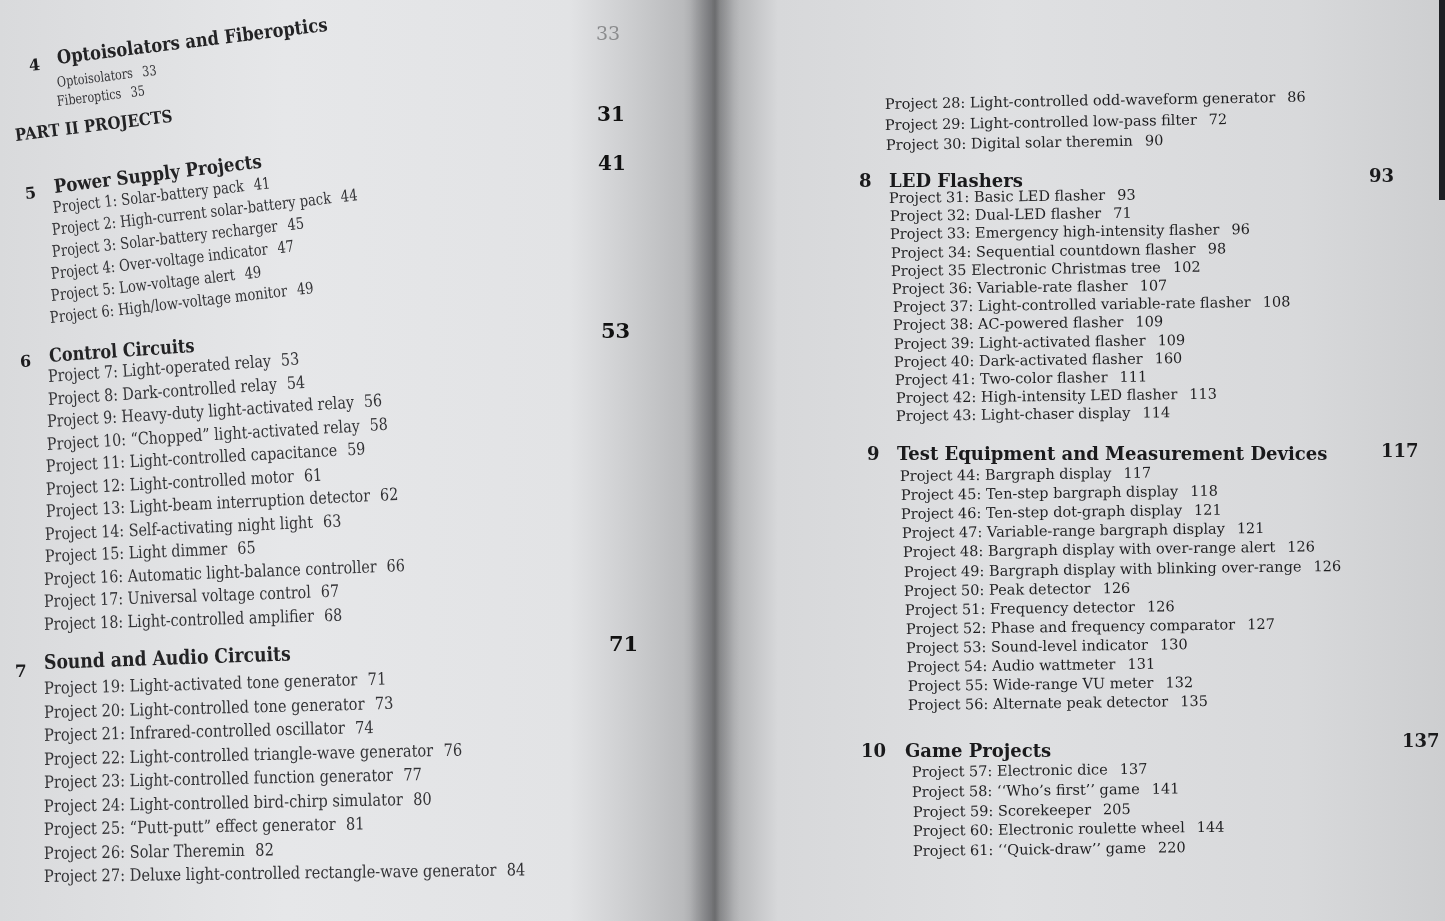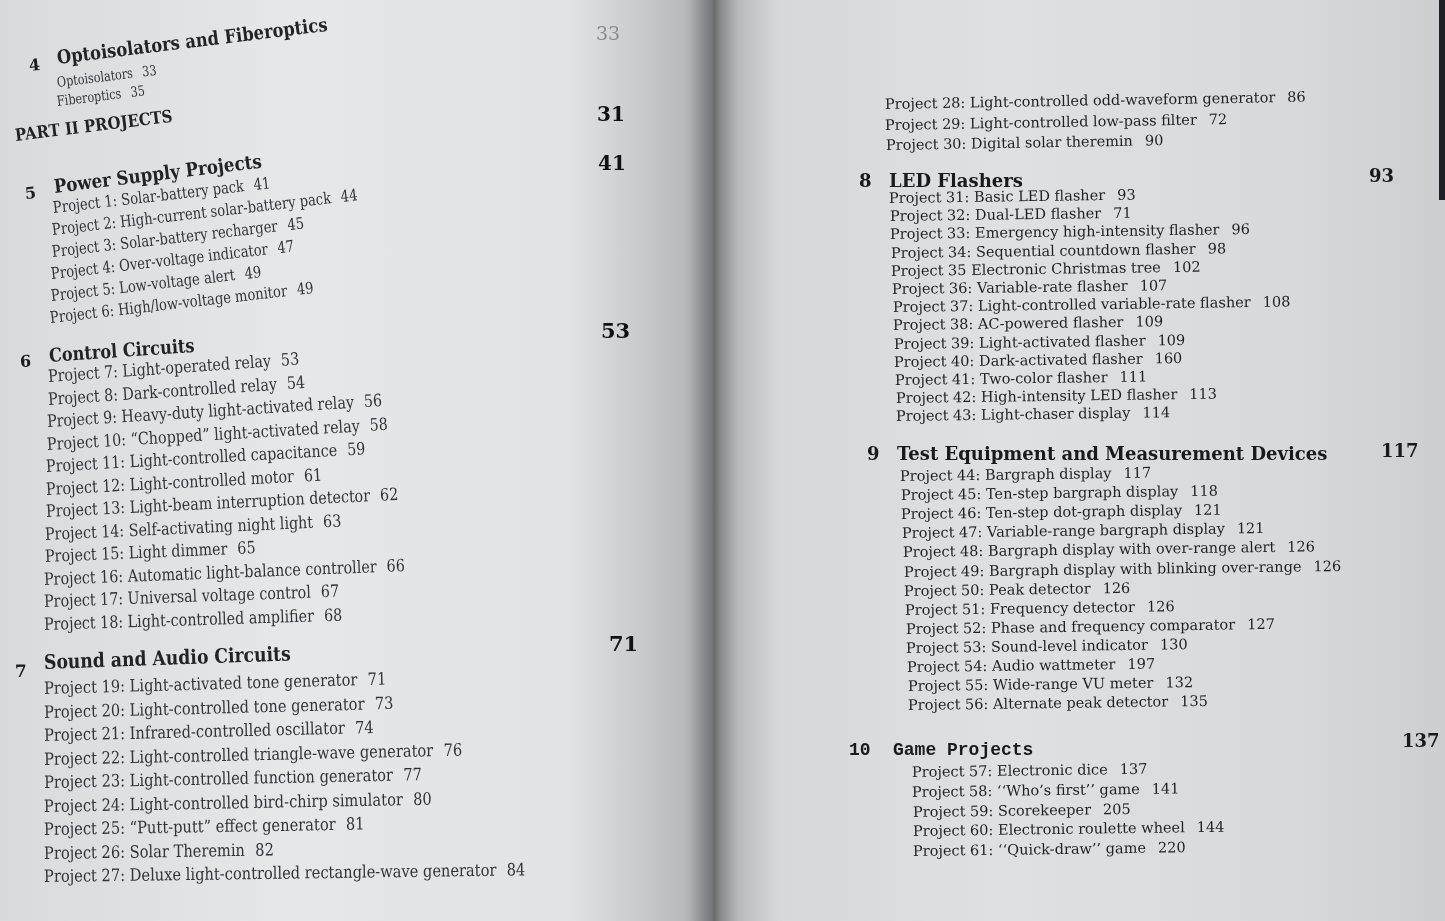--- a/index.html
+++ b/index.html
@@ -235,26 +235,26 @@
           <span class="rp-entry" style="left: 188px; top: 468px; transform: rotate(-0.8deg);"><span>Project 44:</span> <span>Bargraph display</span><span class="pg">117</span></span>
           <span class="rp-entry" style="left: 188.7px; top: 487.1px; transform: rotate(-0.8deg);"><span>Project 45:</span> <span>Ten-step bargraph display</span><span class="pg">118</span></span>
           <span class="rp-entry" style="left: 189.4px; top: 506.2px; transform: rotate(-0.8deg);"><span>Project 46:</span> <span>Ten-step dot-graph display</span><span class="pg">121</span></span>
           <span class="rp-entry" style="left: 190.1px; top: 525.3px; transform: rotate(-0.8deg);"><span>Project 47:</span> <span>Variable-range bargraph display</span><span class="pg">121</span></span>
           <span class="rp-entry" style="left: 190.8px; top: 544.4px; transform: rotate(-0.8deg);"><span>Project 48:</span> <span>Bargraph display with over-range alert</span><span class="pg">126</span></span>
           <span class="rp-entry" style="left: 191.5px; top: 563.5px; transform: rotate(-0.8deg);"><span>Project 49:</span> <span>Bargraph display with blinking over-range</span><span class="pg">126</span></span>
           <span class="rp-entry" style="left: 192.2px; top: 582.6px; transform: rotate(-0.8deg);"><span>Project 50:</span> <span>Peak detector</span><span class="pg">126</span></span>
           <span class="rp-entry" style="left: 192.9px; top: 601.7px; transform: rotate(-0.8deg);"><span>Project 51:</span> <span>Frequency detector</span><span class="pg">126</span></span>
           <span class="rp-entry" style="left: 193.6px; top: 620.8px; transform: rotate(-0.8deg);"><span>Project 52:</span> <span>Phase and frequency comparator</span><span class="pg">127</span></span>
           <span class="rp-entry" style="left: 194.3px; top: 639.9px; transform: rotate(-0.8deg);"><span>Project 53:</span> <span>Sound-level indicator</span><span class="pg">130</span></span>
-          <span class="rp-entry" style="left: 195px; top: 659px; transform: rotate(-0.8deg);"><span>Project 54:</span> <span>Audio wattmeter</span><span class="pg">197</span></span>
+          <span class="rp-entry" style="left: 195px; top: 659px; transform: rotate(-0.8deg);"><span>Project 54:</span> <span>Audio wattmeter</span><span class="pg">131</span></span>
           <span class="rp-entry" style="left: 195.7px; top: 678.1px; transform: rotate(-0.8deg);"><span>Project 55:</span> <span>Wide-range VU meter</span><span class="pg">132</span></span>
           <span class="rp-entry" style="left: 196.4px; top: 697.2px; transform: rotate(-0.8deg);"><span>Project 56:</span> <span>Alternate peak detector</span><span class="pg">135</span></span>
         </div>
 
-      <span class="rp-chapter" style="left:137px;top:740px;font-family:Liberation Mono, monospace;">
+      <span class="rp-chapter" style="left:149px;top:740px;">
         <span class="num" style="width:44px;">10</span><span>Game Projects</span>
       </span>
       <span class="rp-chapter-page" style="left:690px;top:730px;">137</span>
       <div id="ch10-list">
           <span class="rp-entry" style="left: 200px; top: 764px; transform: rotate(-0.8deg);"><span>Project 57:</span> <span>Electronic dice</span><span class="pg">137</span></span>
           <span class="rp-entry" style="left: 200.3px; top: 783.8px; transform: rotate(-0.8deg);"><span>Project 58:</span> <span>‘‘Who’s first’’ game</span><span class="pg">141</span></span>
           <span class="rp-entry" style="left: 200.6px; top: 803.6px; transform: rotate(-0.8deg);"><span>Project 59:</span> <span>Scorekeeper</span><span class="pg">205</span></span>
           <span class="rp-entry" style="left: 200.9px; top: 823.4px; transform: rotate(-0.8deg);"><span>Project 60:</span> <span>Electronic roulette wheel</span><span class="pg">144</span></span>
           <span class="rp-entry" style="left: 201.2px; top: 843.2px; transform: rotate(-0.8deg);"><span>Project 61:</span> <span>‘‘Quick-draw’’ game</span><span class="pg">220</span></span>
         </div>

